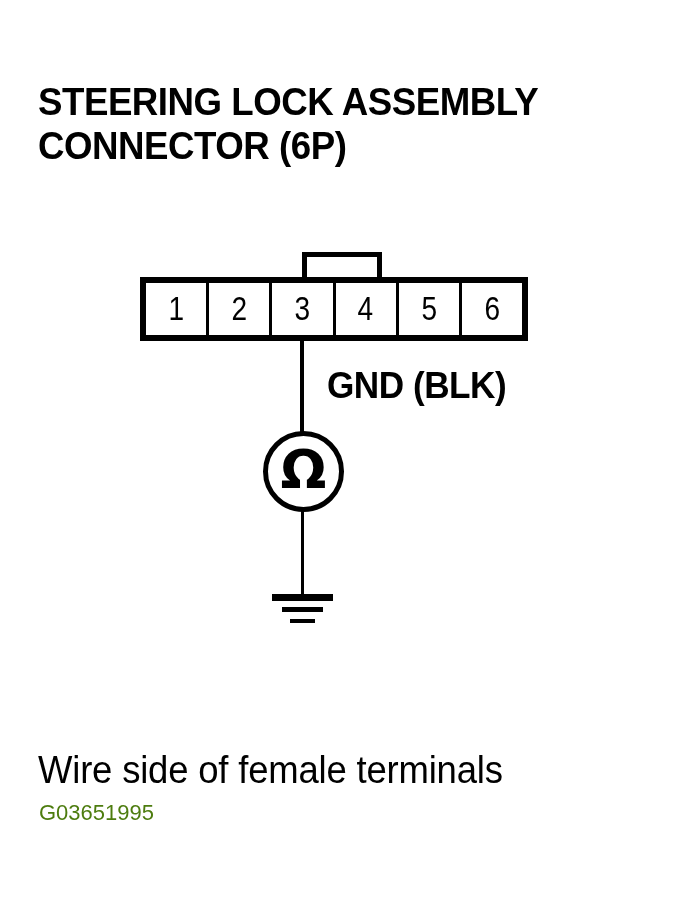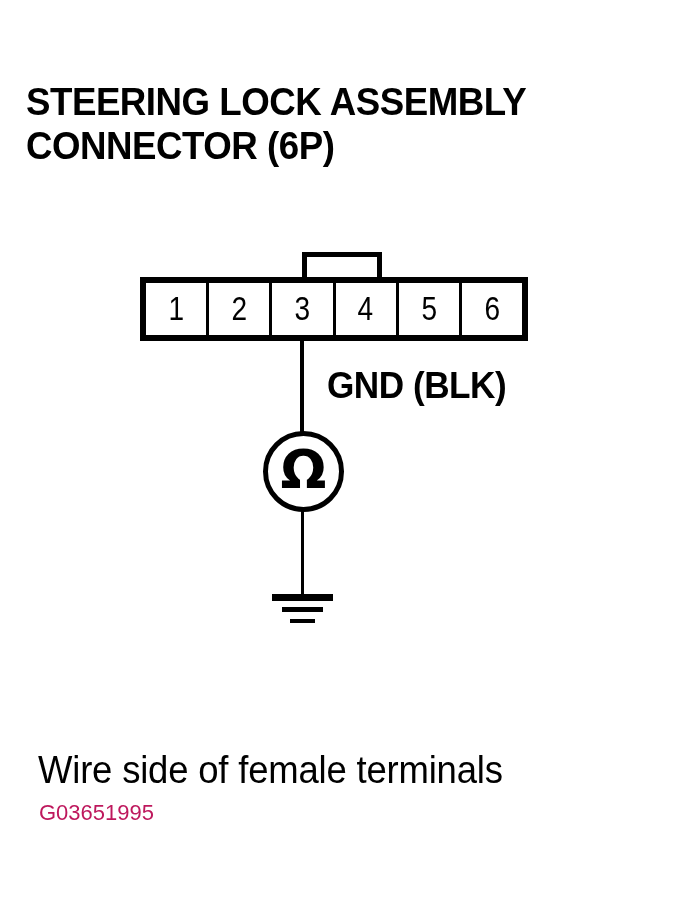--- a/index.html
+++ b/index.html
@@ -13,21 +13,21 @@
     position: relative;
     overflow: hidden;
     font-family: "Liberation Sans", sans-serif;
     color: #000000;
     -webkit-font-smoothing: none;
   }
 
   
   #title-block {
     position: absolute;
-    left: 26px;
+    left: 38px;
     top: 80px;
     width: 620px;
   }
   .title-line {
     font-family: "Liberation Sans", sans-serif;
     font-weight: bold;
     font-size: 39px;
     line-height: 44px;
     letter-spacing: -0.5px;
     transform: scaleX(0.94);
@@ -181,21 +181,21 @@
   #figure-id {
     position: absolute;
     left: 39px;
     top: 801px;
     font-family: "Liberation Sans", sans-serif;
     font-weight: normal;
     font-size: 22px;
     line-height: 24px;
     letter-spacing: 0px;
     white-space: nowrap;
-    color: #be185d;
+    color: #4d7c0f;
   }
 </style>
 </head>
 <body>
 
 <div id="title-block">
   <div class="title-line">STEERING LOCK ASSEMBLY</div>
   <div class="title-line">CONNECTOR (6P)</div>
 </div>
 

